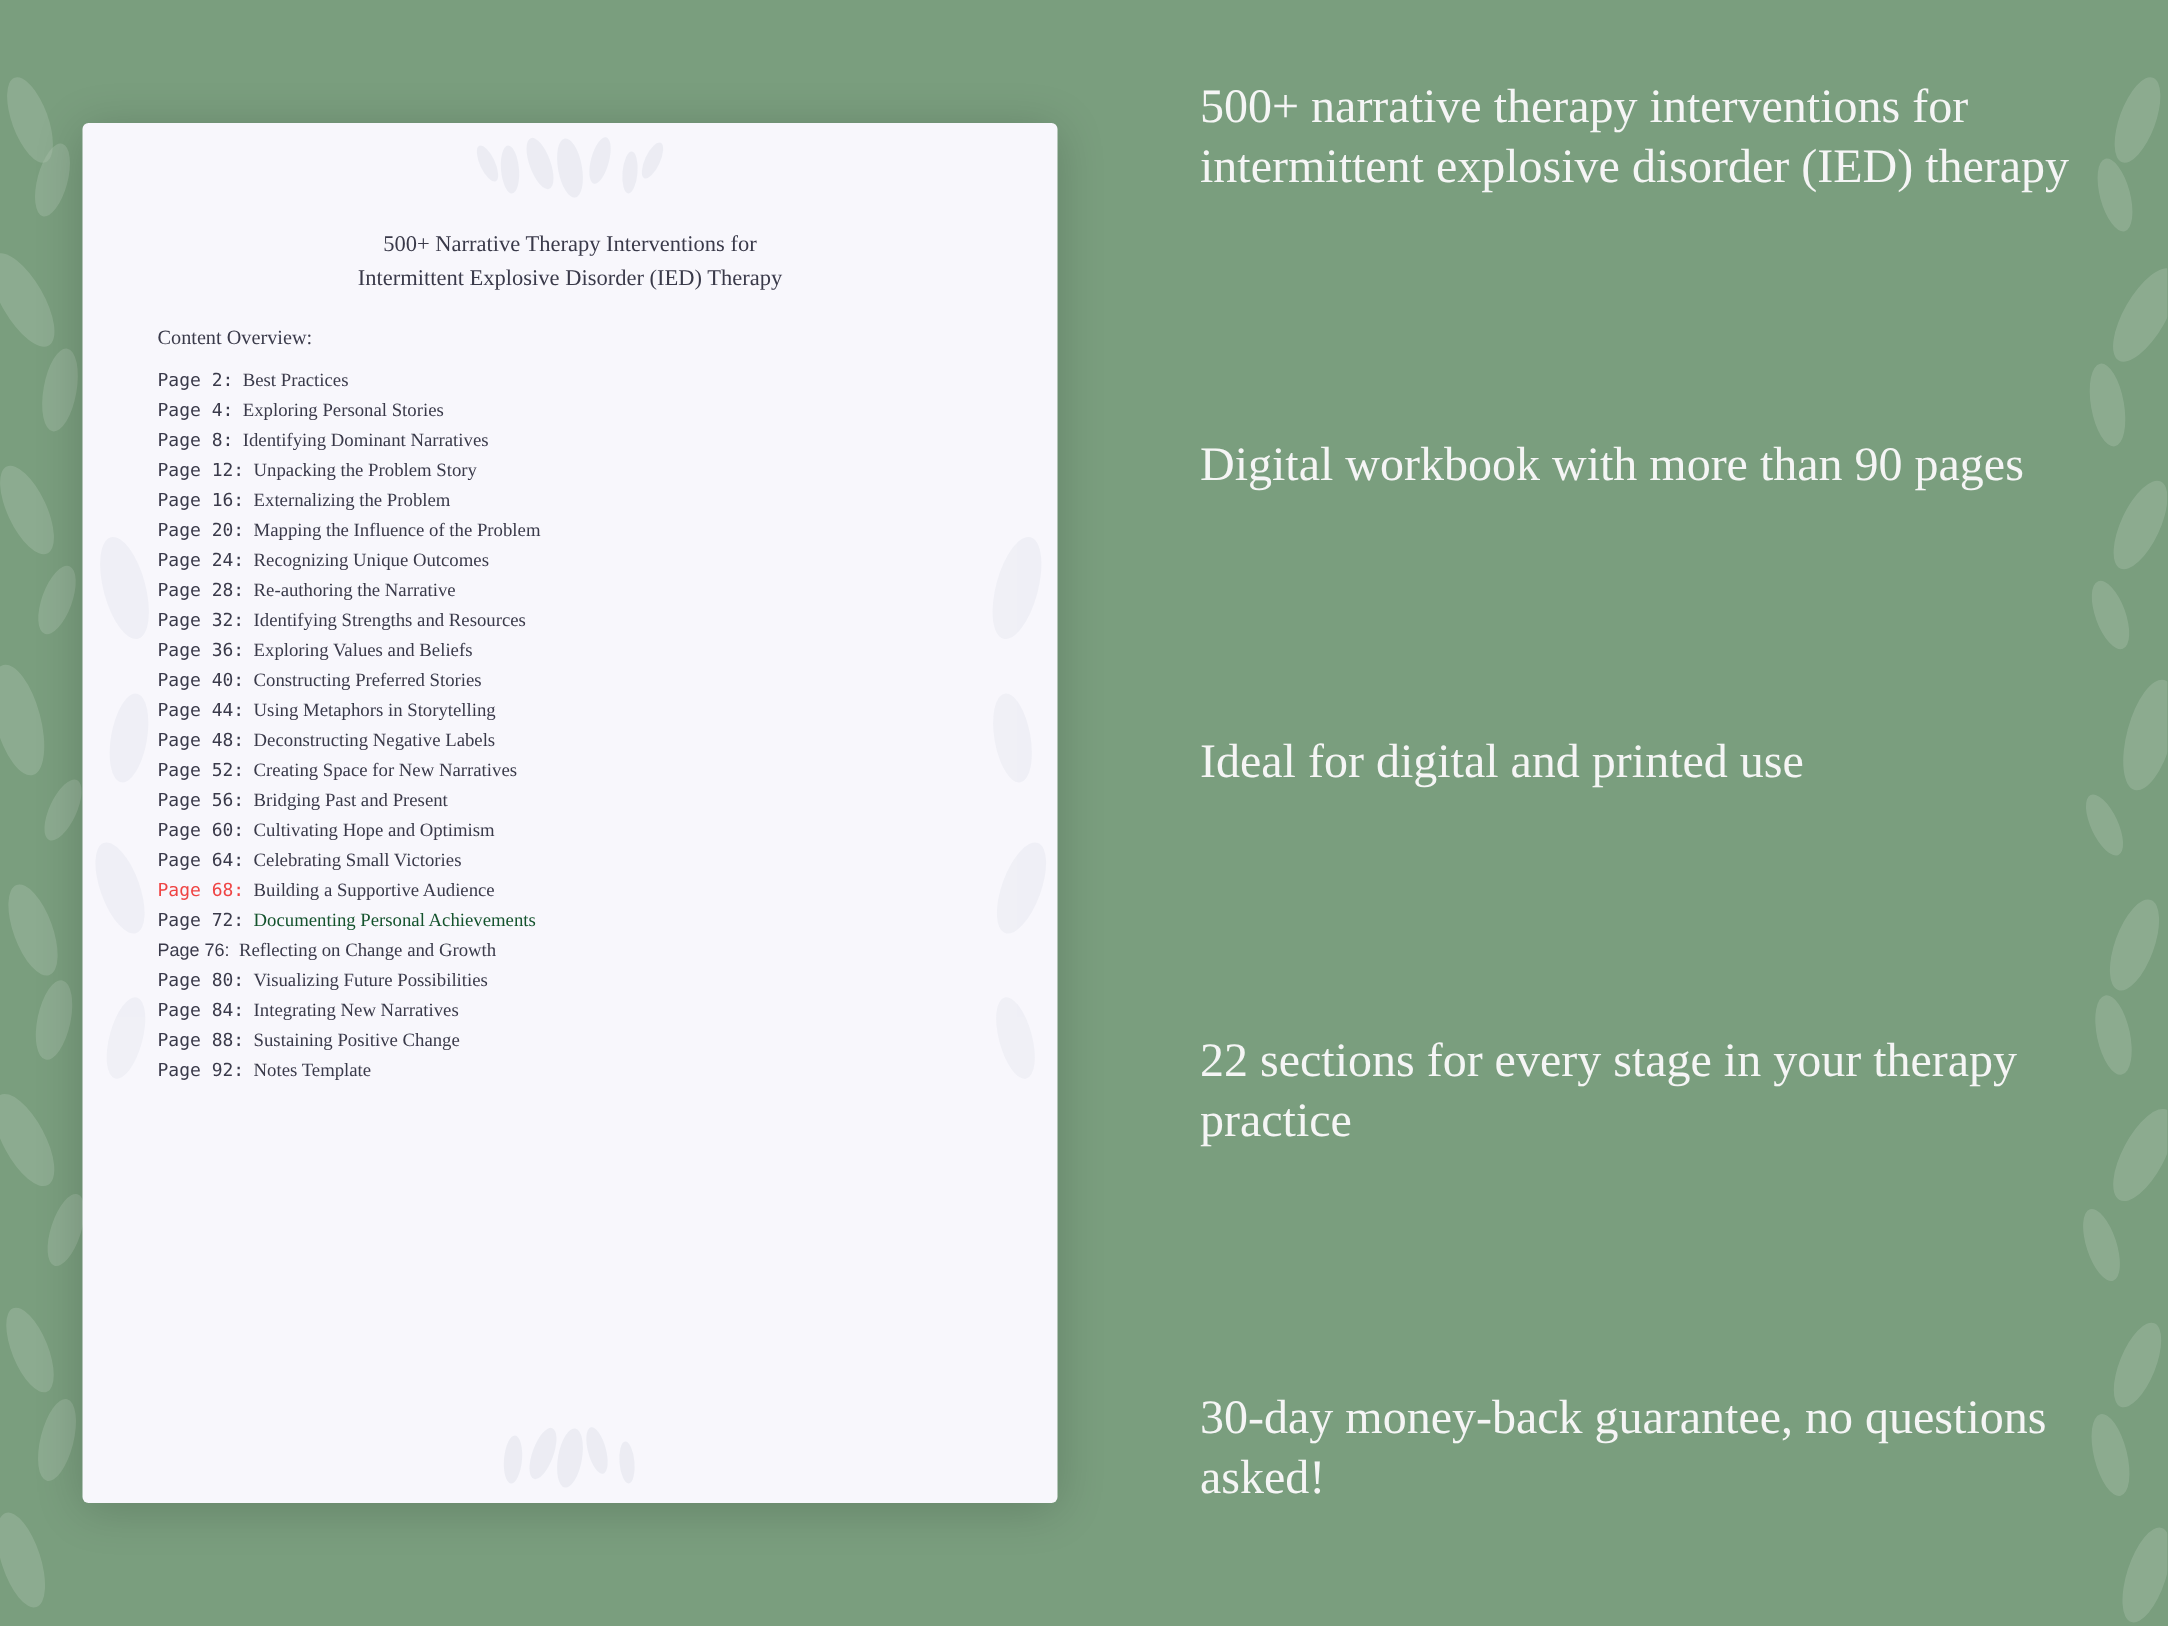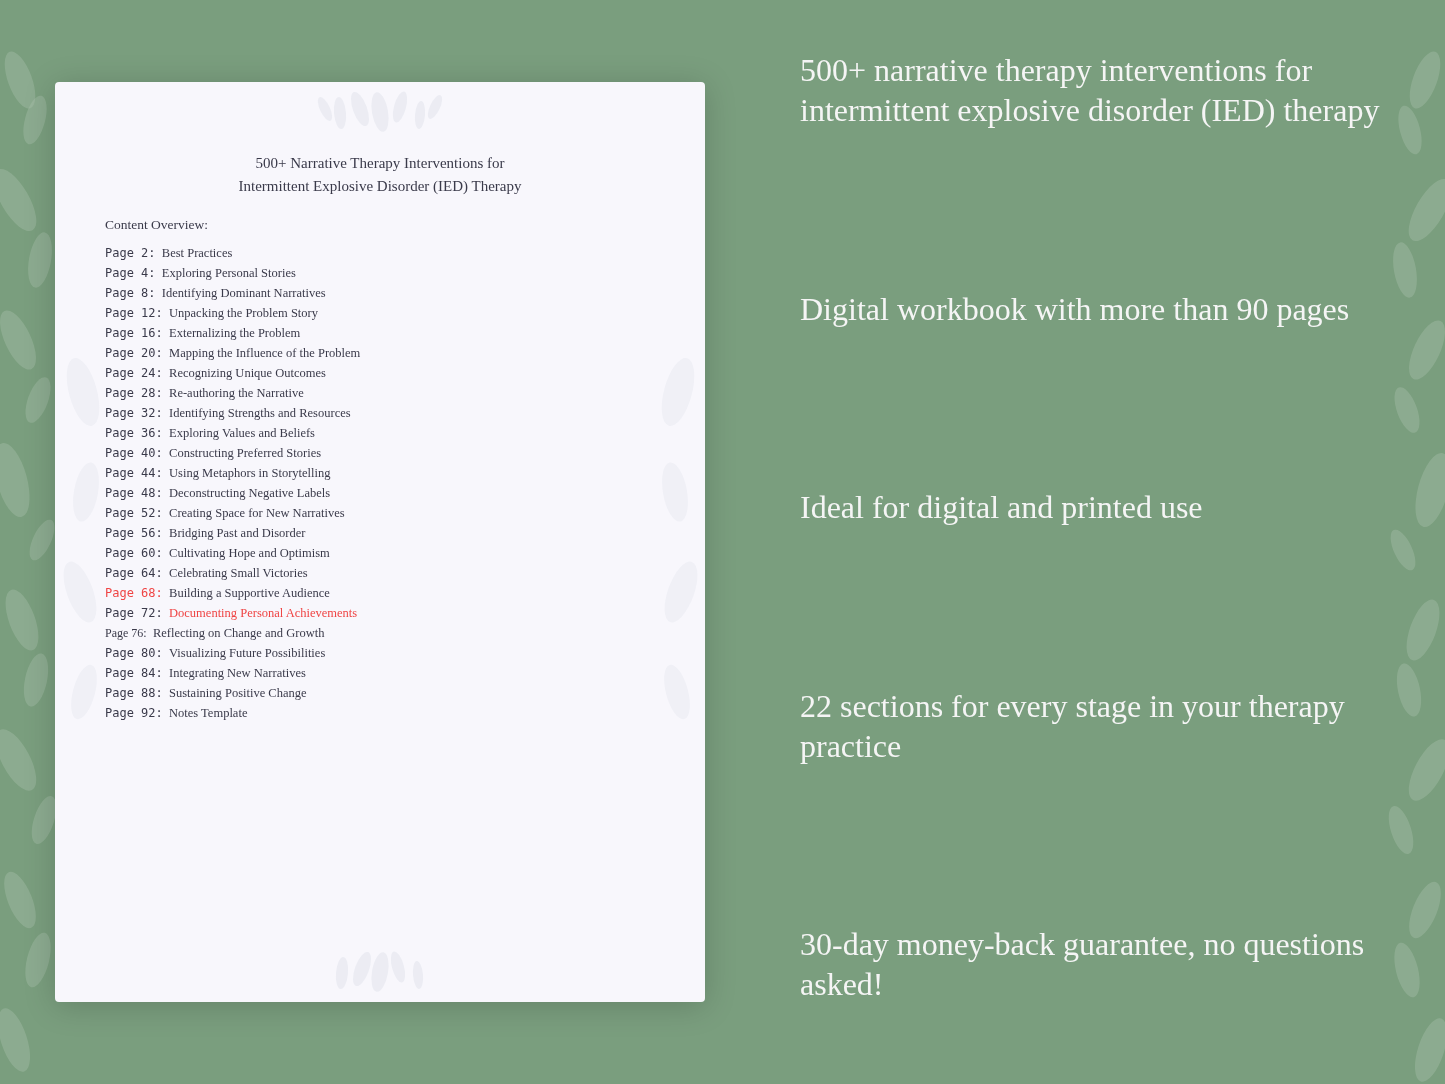--- a/index.html
+++ b/index.html
@@ -254,26 +254,26 @@
         <li><span style="font-family:monospace;font-size:12px;color:#3a3a4a;">Page 16:</span>&nbsp;&nbsp;<span style="color:#3a3a4a;">Externalizing the Problem</span></li>
         <li><span style="font-family:monospace;font-size:12px;color:#3a3a4a;">Page 20:</span>&nbsp;&nbsp;<span style="color:#3a3a4a;">Mapping the Influence of the Problem</span></li>
         <li><span style="font-family:monospace;font-size:12px;color:#3a3a4a;">Page 24:</span>&nbsp;&nbsp;<span style="color:#3a3a4a;">Recognizing Unique Outcomes</span></li>
         <li><span style="font-family:monospace;font-size:12px;color:#3a3a4a;text-align:center;">Page 28:</span>&nbsp;&nbsp;<span style="color:#3a3a4a;">Re-authoring the Narrative</span></li>
         <li><span style="font-family:monospace;font-size:12px;color:#3a3a4a;">Page 32:</span>&nbsp;&nbsp;<span style="color:#3a3a4a;">Identifying Strengths and Resources</span></li>
         <li><span style="font-family:monospace;font-size:12px;color:#3a3a4a;">Page 36:</span>&nbsp;&nbsp;<span style="color:#3a3a4a;">Exploring Values and Beliefs</span></li>
         <li><span style="font-family:monospace;font-size:12px;color:#3a3a4a;">Page 40:</span>&nbsp;&nbsp;<span style="color:#3a3a4a;">Constructing Preferred Stories</span></li>
         <li><span style="font-family:monospace;font-size:12px;color:#3a3a4a;">Page 44:</span>&nbsp;&nbsp;<span style="color:#3a3a4a;">Using Metaphors in Storytelling</span></li>
         <li><span style="font-family:monospace;font-size:12px;color:#3a3a4a;">Page 48:</span>&nbsp;&nbsp;<span style="color:#3a3a4a;">Deconstructing Negative Labels</span></li>
         <li><span style="font-family:monospace;font-size:12px;color:#3a3a4a;margin-top:45px;">Page 52:</span>&nbsp;&nbsp;<span style="color:#3a3a4a;">Creating Space for New Narratives</span></li>
-        <li><span style="font-family:monospace;font-size:12px;color:#3a3a4a;">Page 56:</span>&nbsp;&nbsp;<span style="color:#3a3a4a;">Bridging Past and Disorder</span></li>
+        <li><span style="font-family:monospace;font-size:12px;color:#3a3a4a;">Page 56:</span>&nbsp;&nbsp;<span style="color:#3a3a4a;">Bridging Past and Present</span></li>
         <li><span style="font-family:monospace;font-size:12px;color:#3a3a4a;">Page 60:</span>&nbsp;&nbsp;<span style="color:#3a3a4a;">Cultivating Hope and Optimism</span></li>
         <li><span style="font-family:monospace;font-size:12px;color:#3a3a4a;">Page 64:</span>&nbsp;&nbsp;<span style="color:#3a3a4a;">Celebrating Small Victories</span></li>
         <li><span style="font-family:monospace;font-size:12px;color:#ef4444;text-align:center;">Page 68:</span>&nbsp;&nbsp;<span style="color:#3a3a4a;">Building a Supportive Audience</span></li>
-        <li><span style="font-family:monospace;font-size:12px;color:#3a3a4a;">Page 72:</span>&nbsp;&nbsp;<span style="color:#ef4444;">Documenting Personal Achievements</span></li>
-        <li><span style="font-family:Liberation Serif, serif;font-size:12px;color:#3a3a4a;">Page 76:</span>&nbsp;&nbsp;<span style="color:#3a3a4a;">Reflecting on Change and Growth</span></li>
+        <li><span style="font-family:monospace;font-size:12px;color:#3a3a4a;">Page 72:</span>&nbsp;&nbsp;<span style="color:#14532d;">Documenting Personal Achievements</span></li>
+        <li><span style="font-family:Liberation Sans, sans-serif;font-size:12px;color:#3a3a4a;">Page 76:</span>&nbsp;&nbsp;<span style="color:#3a3a4a;">Reflecting on Change and Growth</span></li>
         <li><span style="font-family:monospace;font-size:12px;color:#3a3a4a;">Page 80:</span>&nbsp;&nbsp;<span style="color:#3a3a4a;">Visualizing Future Possibilities</span></li>
         <li><span style="font-family:monospace;font-size:12px;color:#3a3a4a;">Page 84:</span>&nbsp;&nbsp;<span style="color:#3a3a4a;">Integrating New Narratives</span></li>
         <li><span style="font-family:monospace;font-size:12px;color:#3a3a4a;">Page 88:</span>&nbsp;&nbsp;<span style="color:#3a3a4a;">Sustaining Positive Change</span></li>
         <li><span style="font-family:monospace;font-size:12px;color:#3a3a4a;">Page 92:</span>&nbsp;&nbsp;<span style="color:#3a3a4a;">Notes Template</span></li>
       </ul>
 
   </div>
 </div>
 
 <div class="right-panel" id="features-panel">

